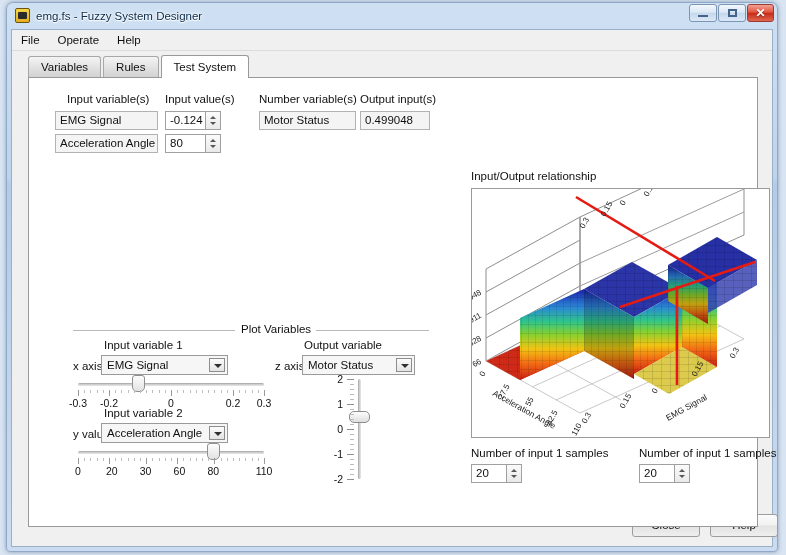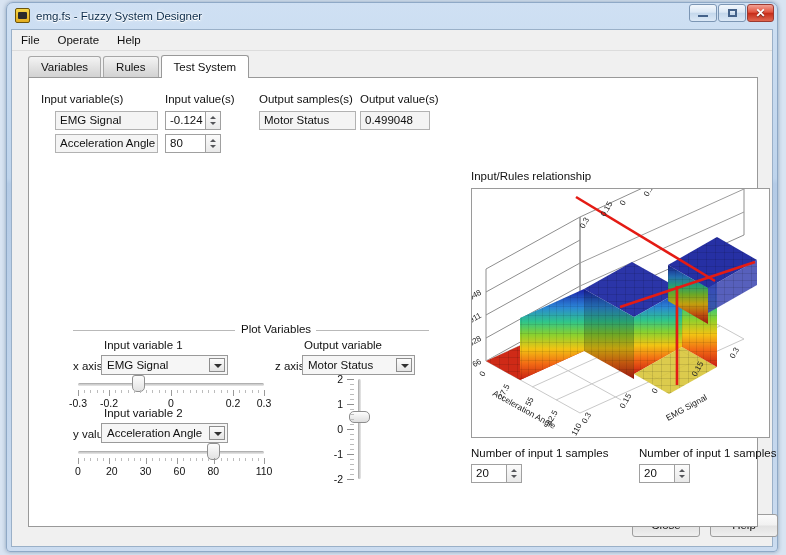--- a/index.html
+++ b/index.html
@@ -225,24 +225,24 @@
     </div>
 
     <div id="tabstrip">
       <div class="tab">Variables</div>
       <div class="tab">Rules</div>
       <div class="tab active">Test System</div>
     </div>
 
     <div id="panel">
 
-      <div class="lbl" style="left:12px;top:15px;text-align:right;">Input variable(s)</div>
+      <div class="lbl" style="left:38px;top:15px;text-align:right;">Input variable(s)</div>
       <div class="lbl" style="left:136px;top:15px;">Input value(s)</div>
-      <div class="lbl" style="left:230px;top:15px;">Output samples(s)</div>
-      <div class="lbl" style="left:331px;top:15px;">Output value(s)</div>
+      <div class="lbl" style="left:230px;top:15px;">Number variable(s)</div>
+      <div class="lbl" style="left:331px;top:15px;">Output input(s)</div>
 
       <div class="field ro" style="left:26px;top:33px;width:103px;">EMG Signal</div>
       <div class="field" style="left:136px;top:33px;width:41px;">-0.124</div>
       <div class="spin" style="left:177px;top:33px;">
           <i class="up"></i>
           <i class="dn"></i>
         </div>
 
       <div class="field ro" style="left:26px;top:56px;width:103px;">Acceleration Angle</div>
       <div class="field" style="left:136px;top:56px;width:41px;">80</div>
@@ -389,21 +389,21 @@
           <i class="maj" style="top:100px"></i>
         </div>
       <div id="z-tick-labels">
           <div class="scale-lbl" style="left: 288px; top: 295px; width: 26px; text-align: right;">2</div>
           <div class="scale-lbl" style="left: 288px; top: 320px; width: 26px; text-align: right;">1</div>
           <div class="scale-lbl" style="left: 288px; top: 345px; width: 26px; text-align: right;">0</div>
           <div class="scale-lbl" style="left: 288px; top: 370px; width: 26px; text-align: right;">-1</div>
           <div class="scale-lbl" style="left: 288px; top: 395px; width: 26px; text-align: right;">-2</div>
         </div>
 
-      <div class="lbl" style="left:442px;top:92px;">Input/Rules relationship</div>
+      <div class="lbl" style="left:442px;top:92px;">Input/Output relationship</div>
       <div id="plotbox">
         <svg width="297" height="248" viewBox="0 0 297 248">
           <defs>
             <linearGradient id="wallGrad" x1="0" y1="1" x2="0" y2="0">
               <stop offset="0%" stop-color="#c81f12"></stop>
               <stop offset="18%" stop-color="#f26a14"></stop>
               <stop offset="34%" stop-color="#f2c313"></stop>
               <stop offset="50%" stop-color="#88d130"></stop>
               <stop offset="64%" stop-color="#2fc58a"></stop>
               <stop offset="80%" stop-color="#2b86d6"></stop>

